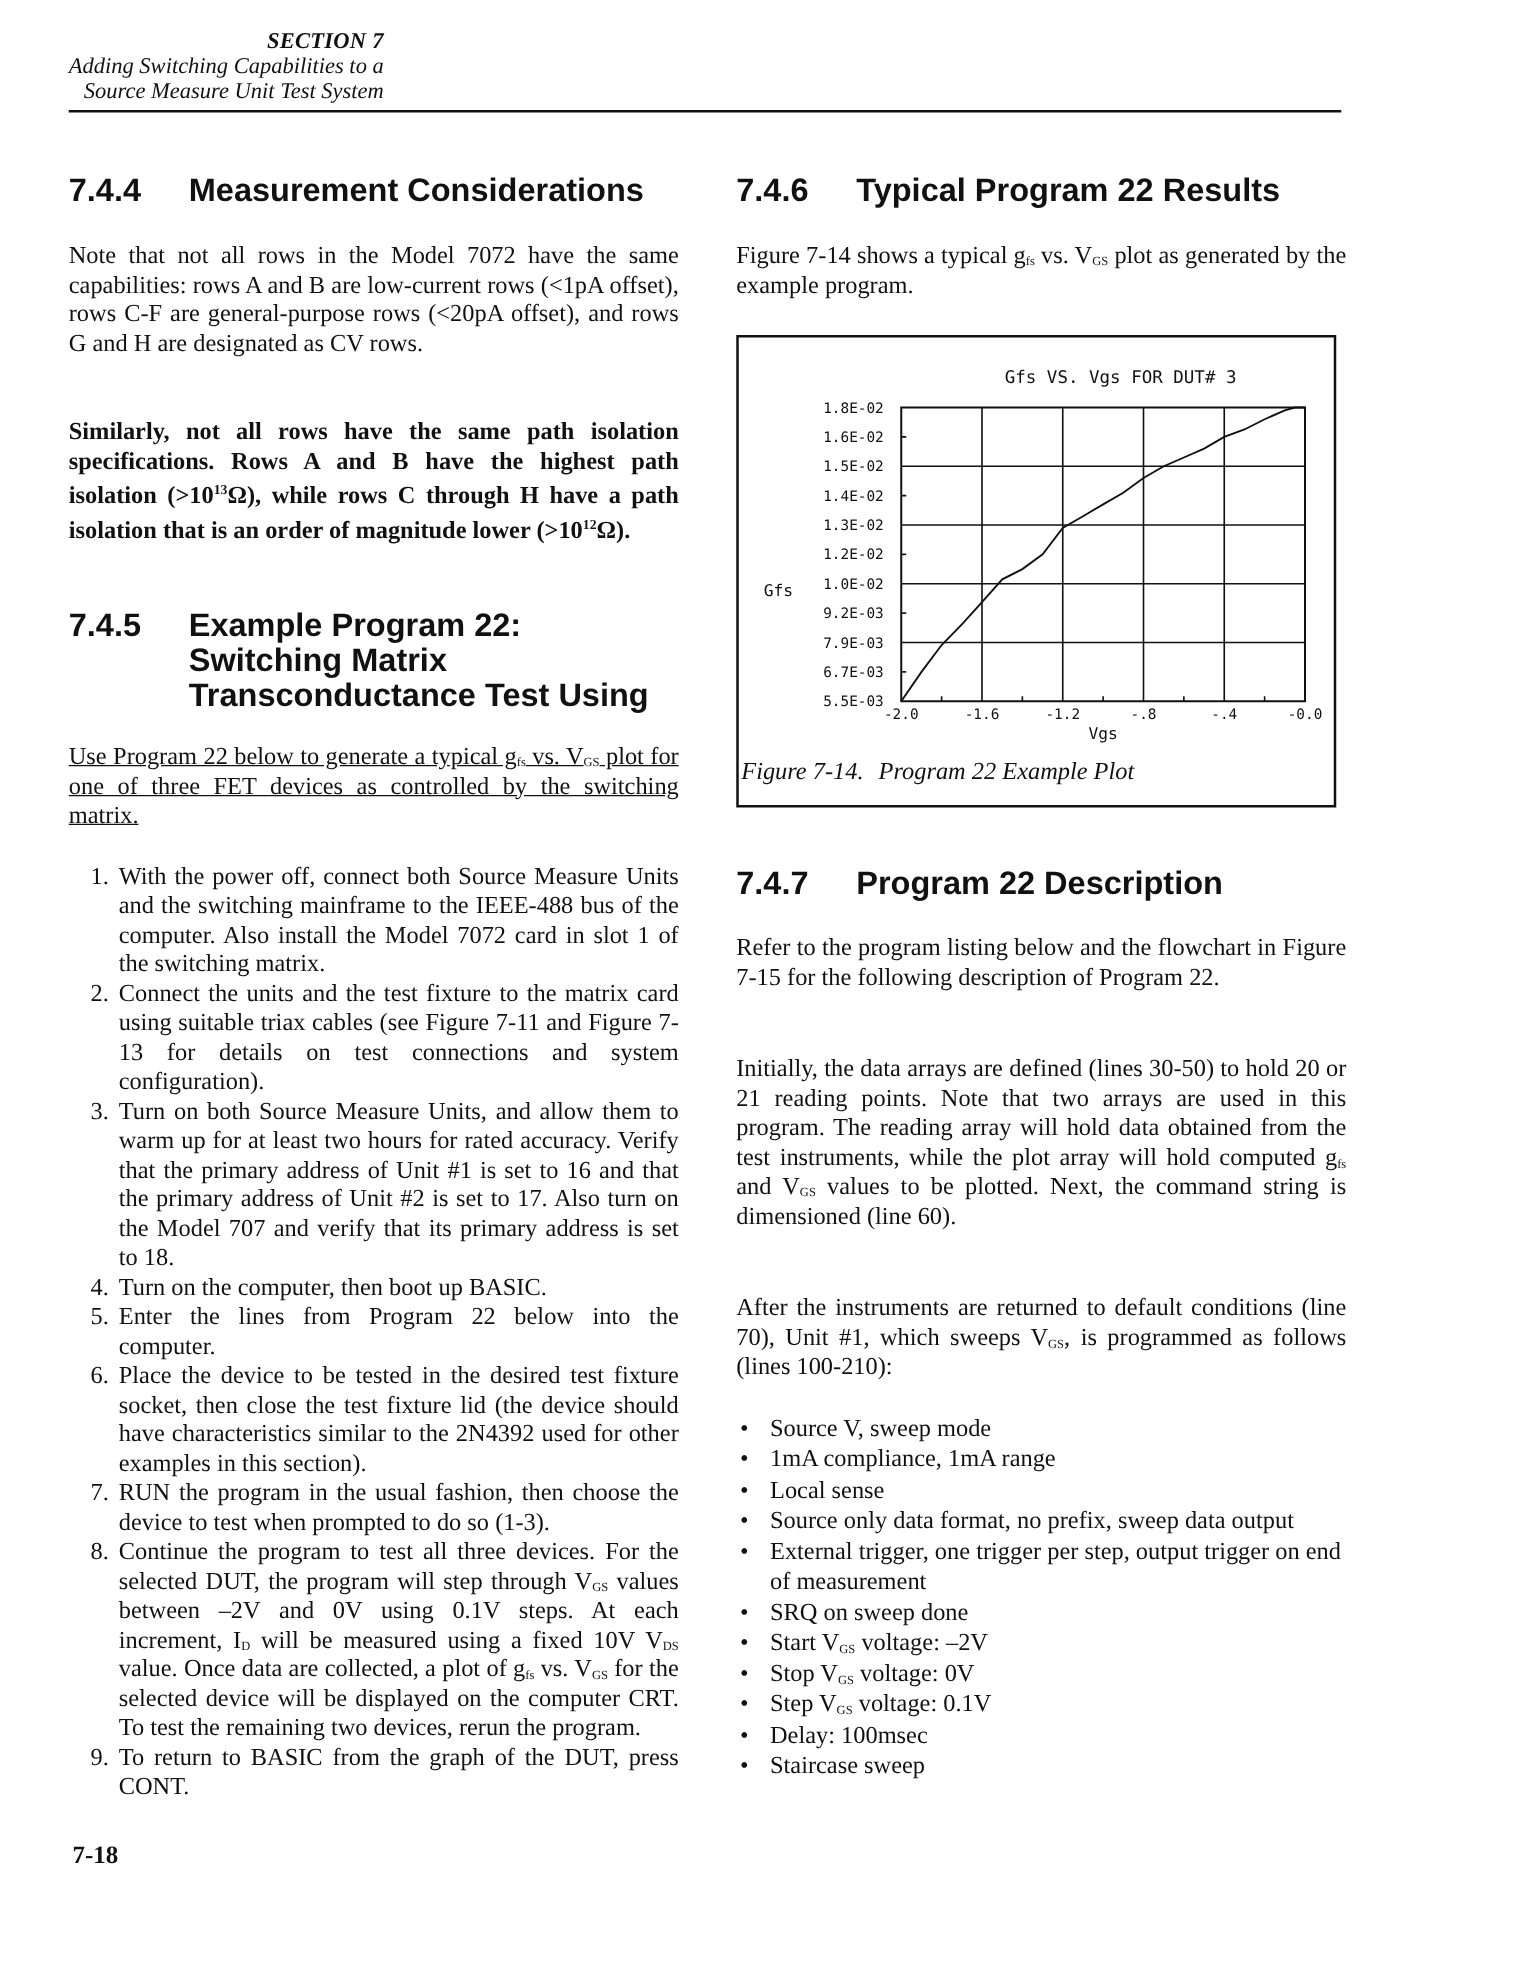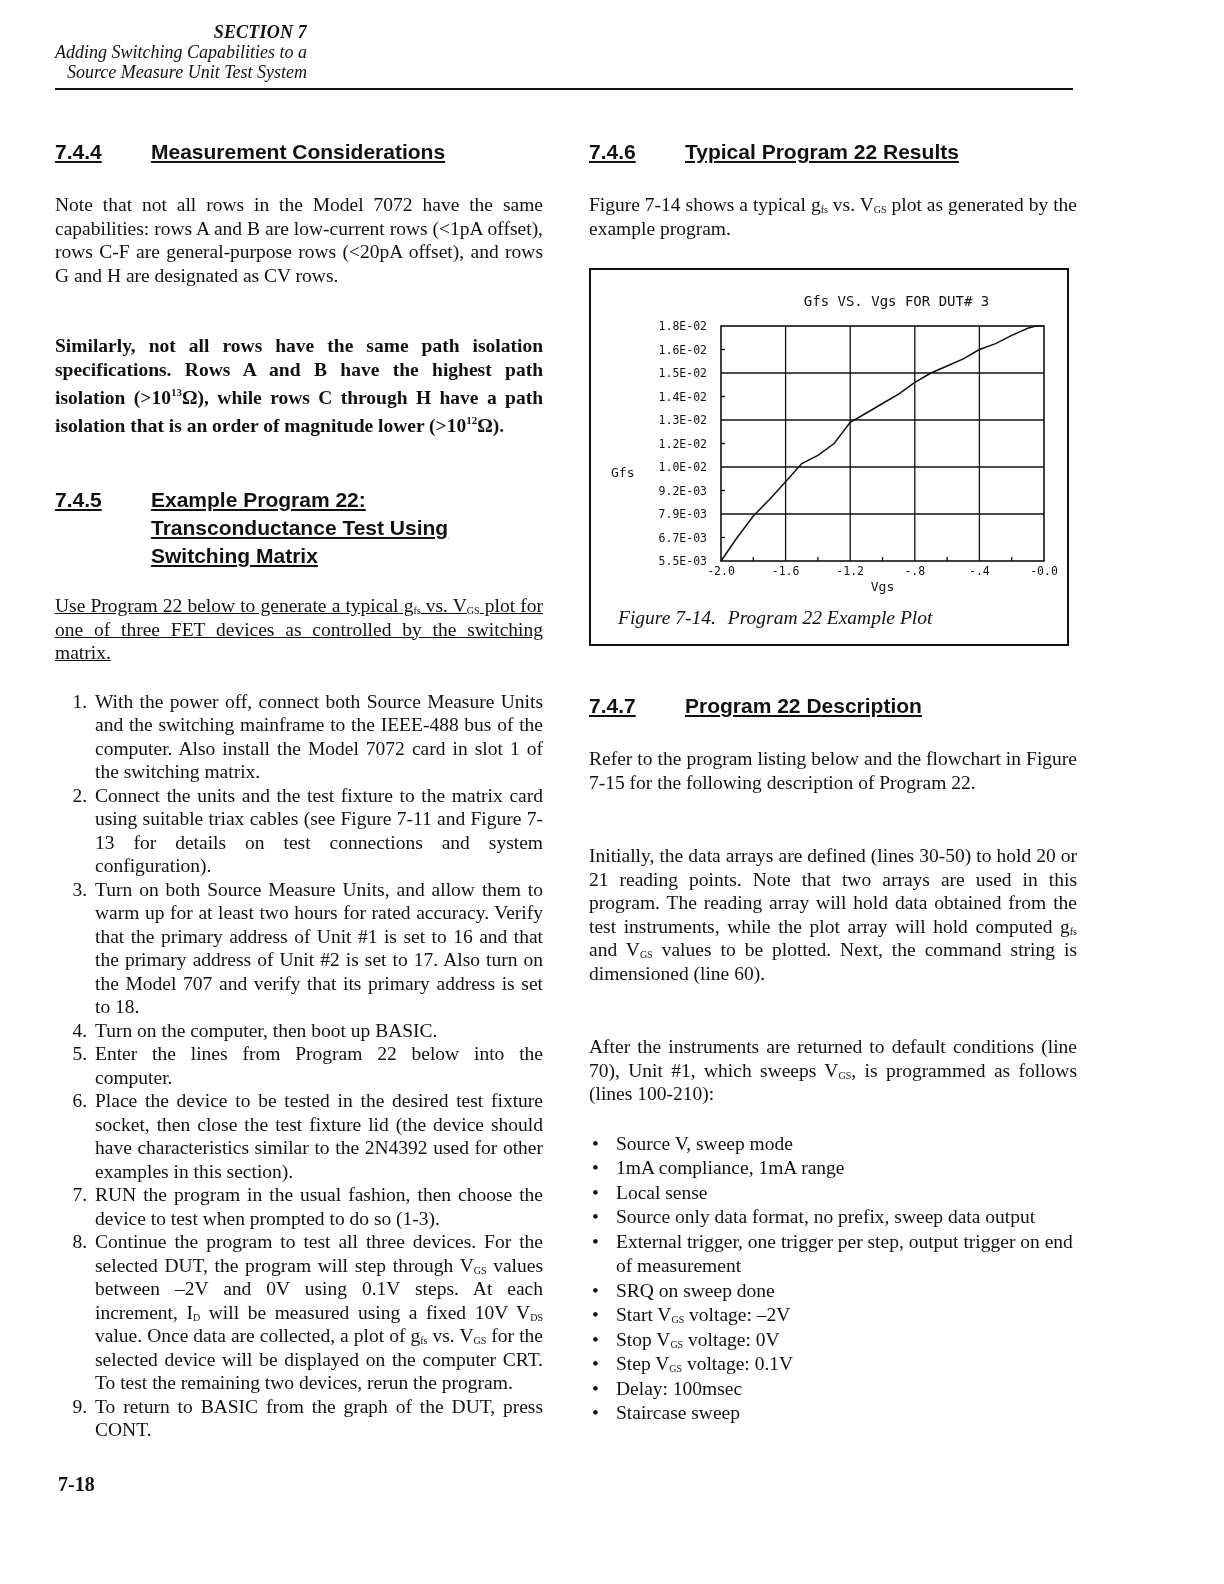--- a/index.html
+++ b/index.html
@@ -6,41 +6,41 @@
   body { width: 1224px; height: 1584px; position: relative; overflow: hidden;
          font-family: "Liberation Serif", "DejaVu Serif", serif; color: #111; }
   .hdr { position: absolute; left: 55px; top: 22px; font-style: italic; font-size: 18px; line-height: 20px; text-align: right; }
   .hdr .sec { font-weight: bold; letter-spacing: 0.2px; }
   .hdr-rule { position: absolute; left: 55px; top: 88px; width: 1018px; height: 2px; background: #111; }
 
   .col { position: absolute; width: 488px; }
   .col-left { left: 55px; top: 138px; }
   .col-right { left: 589px; top: 138px; }
 
-  h2.sh { font-family: "Liberation Sans", "DejaVu Sans", sans-serif; font-weight: bold; font-size: 21px;
-          line-height: 28px; margin: 0; display: flex; text-decoration: underline; }
+  h2.sh { font-family: "Liberation Sans", "DejaVu Sans", sans-serif; font-weight: bold; font-size: 26px;
+          line-height: 28px; margin: 0; display: flex; }
   h2.sh .num { width: 96px; flex: none; }
   h2.sh .ttl { flex: 1; }
 
   p.body { font-size: 19.5px; line-height: 23.5px; margin: 0; text-align: justify; }
   sub.s { font-size: 10px; vertical-align: -2px; line-height: 0; }
 
   ol.steps { margin: 0; padding: 0; list-style: none; }
   ol.steps li { font-size: 19.5px; line-height: 23.5px; display: flex; text-align: justify; }
   ol.steps li .n { width: 40px; flex: none; text-align: right; padding-right: 0px; }
   ol.steps li .t { flex: 1; padding-left: 0; }
 
   ul.bul { margin: 0; padding: 0; list-style: none; }
   ul.bul li { font-size: 19.5px; line-height: 24.5px; display: flex; }
   ul.bul li .b { width: 24px; flex: none; padding-left: 3px; }
   ul.bul li .t { flex: 1; }
 
   .fig-box { position: absolute; left: 589px; top: 268px; width: 480px; height: 378px;
              border: 2px solid #111; box-sizing: border-box; }
-  .fig-cap { position: absolute; left: 27px; top: 337px; font-style: italic; font-size: 19.5px; }
+  .fig-cap { position: absolute; left: 2px; top: 337px; font-style: italic; font-size: 19.5px; }
   .fig-cap .gap { display: inline-block; width: 12px; }
   .chart-svg { position: absolute; left: 0; top: 0; }
 
   .page-num { position: absolute; left: 58px; top: 1473px; font-weight: bold; font-size: 20px; }
 </style>
 </head>
 <body>
 
 <div class="hdr">
   <div class="sec">SECTION 7</div>
@@ -54,22 +54,22 @@
     <span class="num">7.4.4</span>
     <span class="ttl">Measurement Considerations</span>
   </h2>
   <p class="body" style="margin-top:27px;">Note that not all rows in the Model 7072 have the same capabilities: rows A and B are low-current rows (&lt;1pA offset), rows C-F are general-purpose rows (&lt;20pA offset), and rows G and H are designated as CV rows.</p>
   <p class="body" style="margin-top:47px;font-weight:bold;"><span>Similarly, not all rows have the same path isolation specifications. Rows A and B have the highest path isolation (&gt;10</span><sup style="font-size:11px;">13</sup><span>Ω), while rows C through H have a path isolation that is an order of magnitude lower (&gt;10</span><sup style="font-size:11px;">12</sup><span>Ω).</span></p>
 
   <h2 class="sh" style="margin-top:49px;">
     <span class="num">7.4.5</span>
     <span class="ttl">
       <span style="display:block">Example Program 22:</span>
+      <span style="display:block">Switching Matrix</span>
       <span style="display:block">Transconductance Test Using</span>
-      <span style="display:block">Switching Matrix</span>
     </span>
   </h2>
   <p class="body" style="margin-top:24px;text-decoration:underline;"><span>Use Program 22 below to generate a typical g</span><sub class="s">fs</sub><span> vs. V</span><sub class="s">GS</sub><span> plot for one of three FET devices as controlled by the switching matrix.</span></p>
 
   <ol class="steps" style="margin-top:25px;">
       <li>
         <span class="n" style="width: 32px; text-align: right; margin-right: 8px;">1.</span>
         <span class="t">With the power off, connect both Source Measure Units and the switching mainframe to the IEEE-488 bus of the computer. Also install the Model 7072 card in slot 1 of the switching matrix.</span>
       </li>
       <li>

